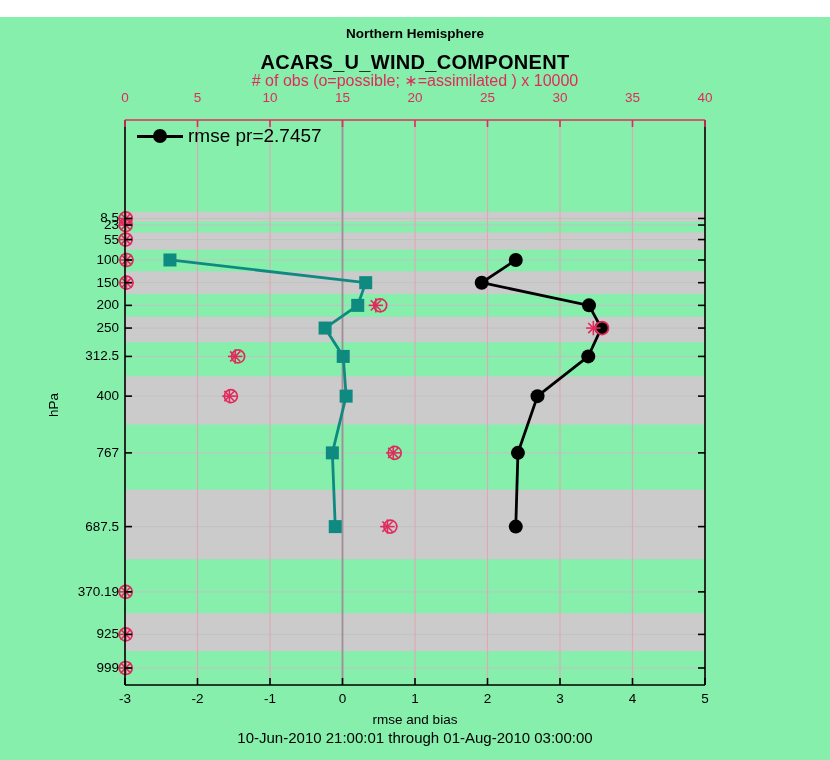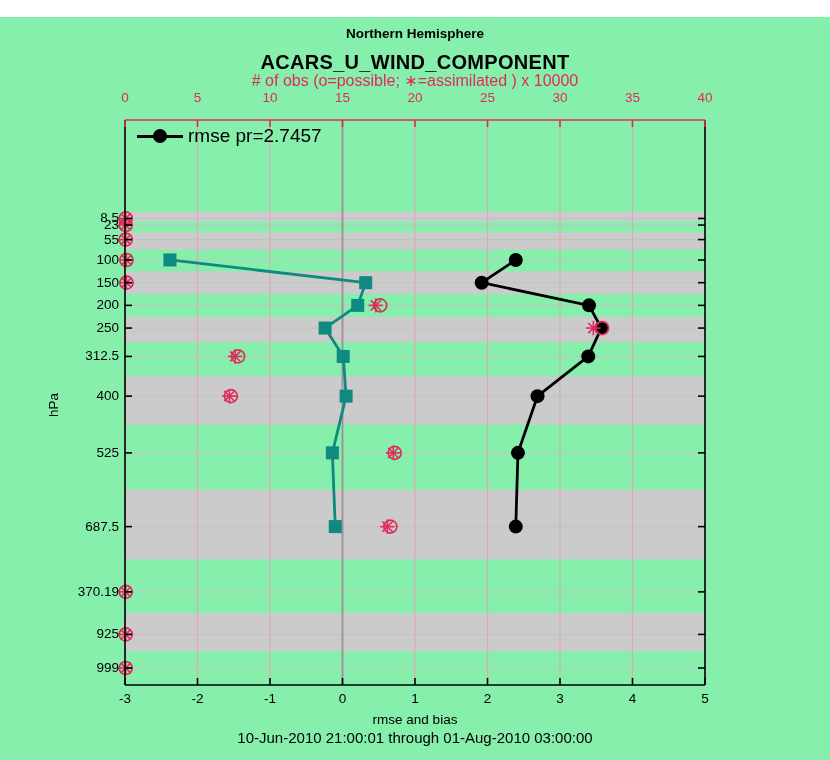--- a/index.html
+++ b/index.html
@@ -246,21 +246,21 @@
   <div id="leftticks">
       <div class="tick left" style="left: 0px; top: 193.458px;">8.5</div>
       <div class="tick left" style="left: 0px; top: 200.038px;">23</div>
       <div class="tick left" style="left: 0px; top: 214.561px;">55</div>
       <div class="tick left" style="left: 0px; top: 234.984px;">100</div>
       <div class="tick left" style="left: 0px; top: 257.676px;">150</div>
       <div class="tick left" style="left: 0px; top: 280.368px;">200</div>
       <div class="tick left" style="left: 0px; top: 303.06px;">250</div>
       <div class="tick left" style="left: 0px; top: 331.425px;">312.5</div>
       <div class="tick left" style="left: 0px; top: 371.136px;">400</div>
-      <div class="tick left" style="left: 0px; top: 427.866px;">525</div>
+      <div class="tick left" style="left: 0px; top: 427.866px;">767</div>
       <div class="tick left" style="left: 0px; top: 501.615px;">687.5</div>
       <div class="tick left" style="left: 0px; top: 566.855px;">370.19</div>
       <div class="tick left" style="left: 0px; top: 609.402px;">925</div>
       <div class="tick left" style="left: 0px; top: 642.986px;">999</div>
     </div>
 
   <div class="abs ylab">hPa</div>
 
   <div id="legend" class="abs">
     <div class="legrow">

